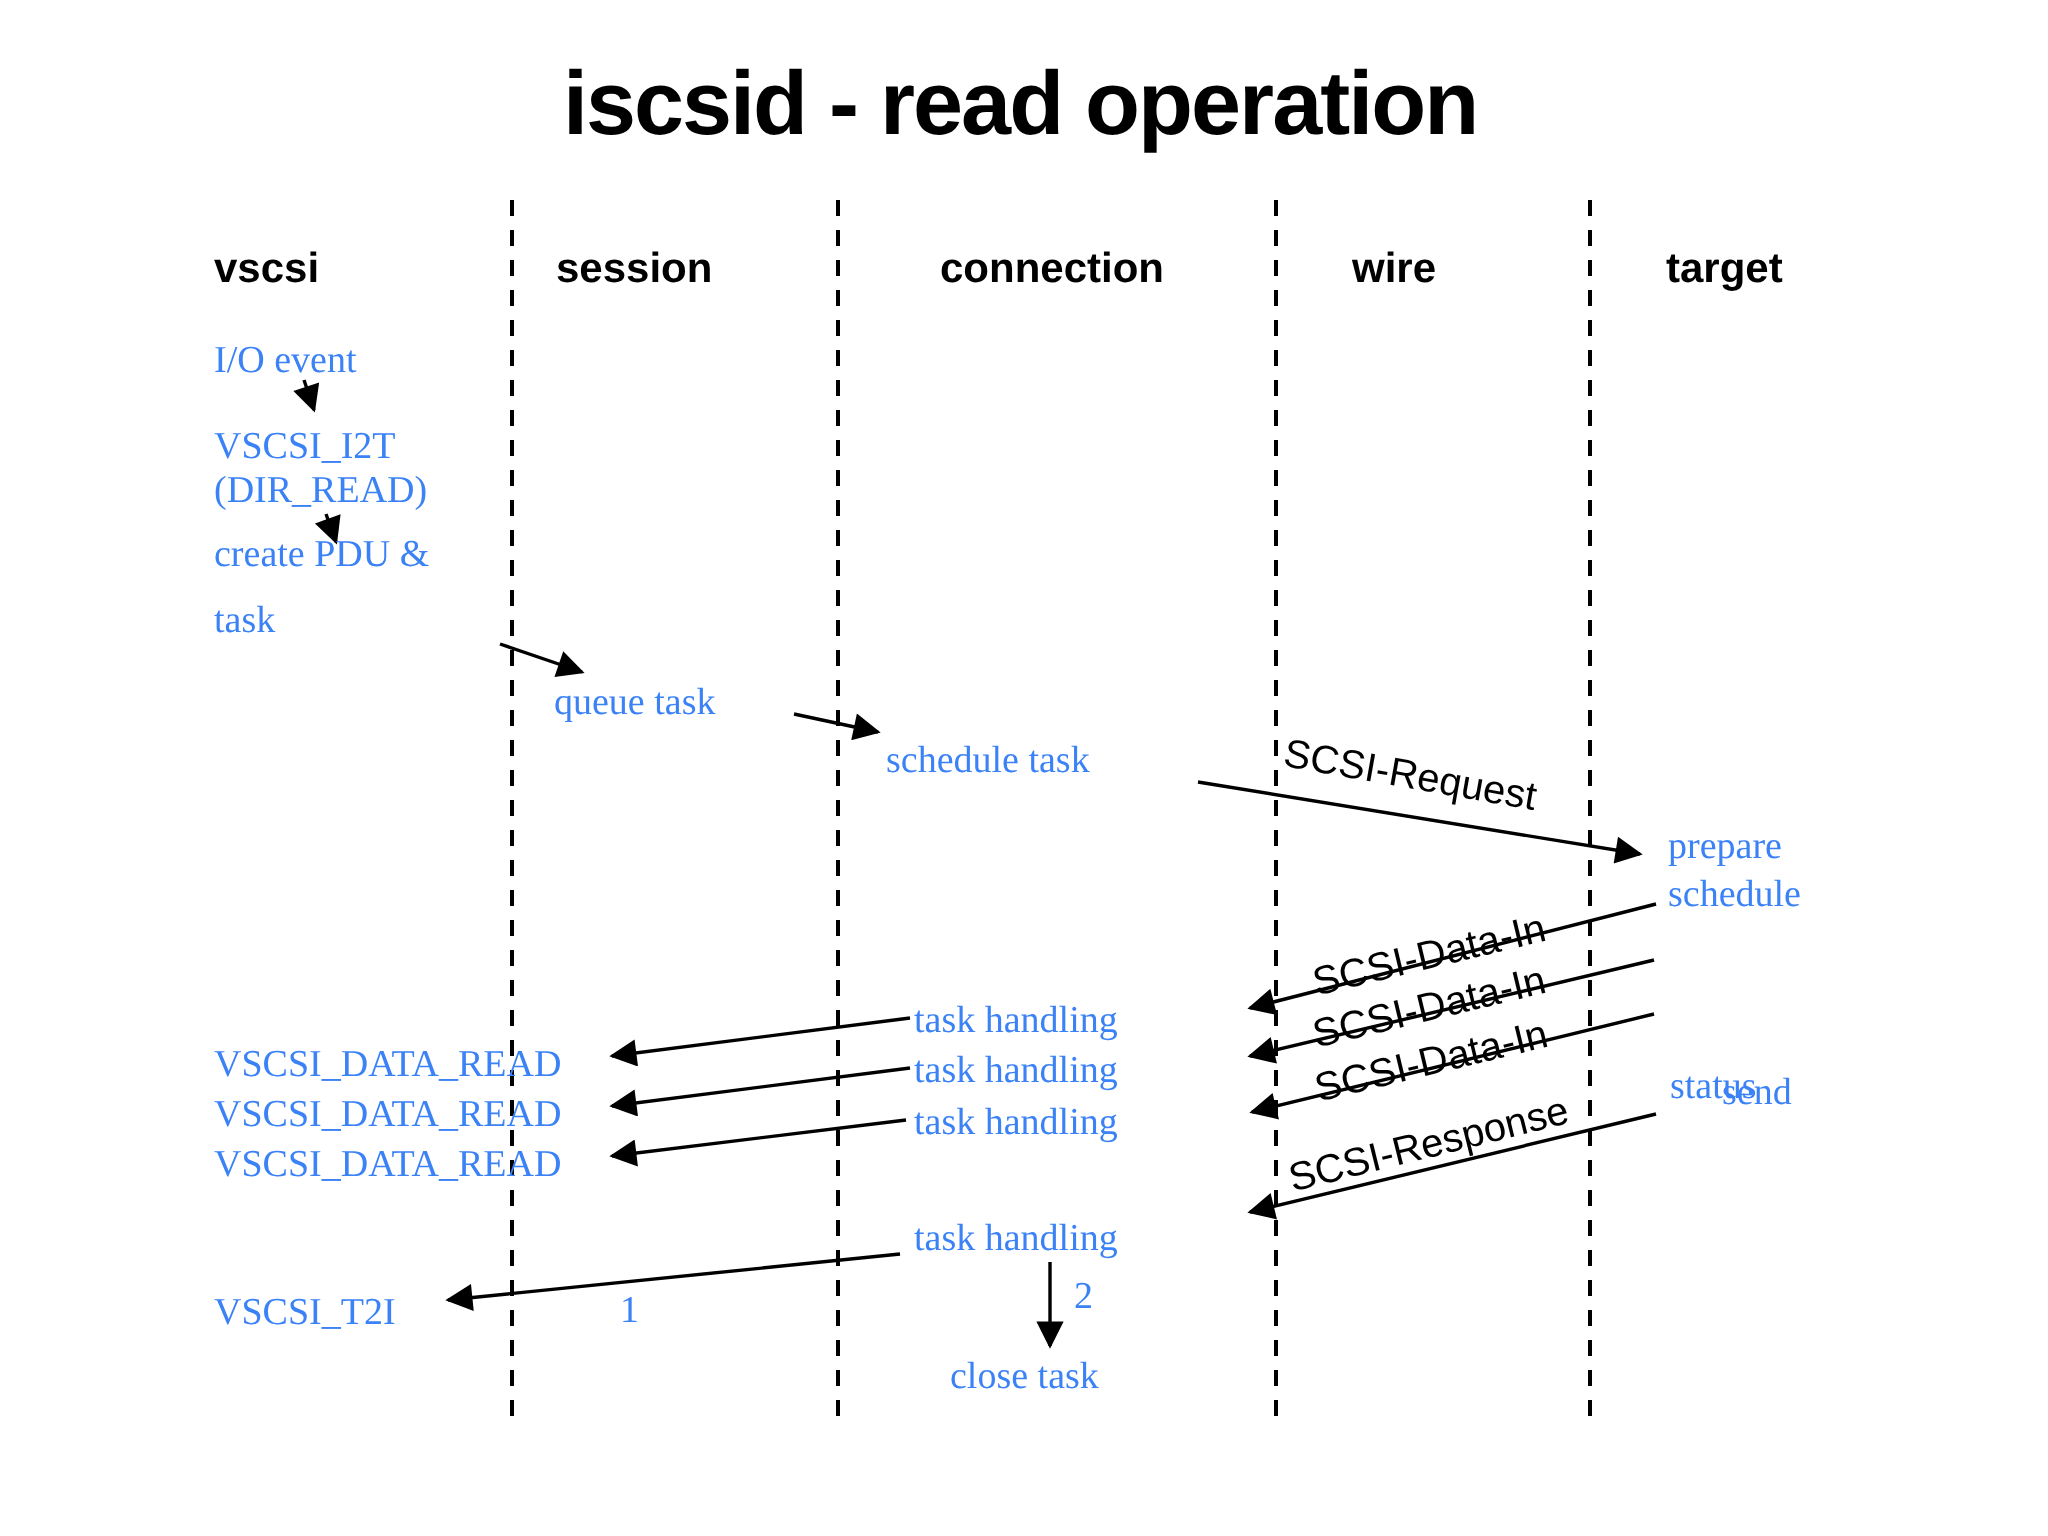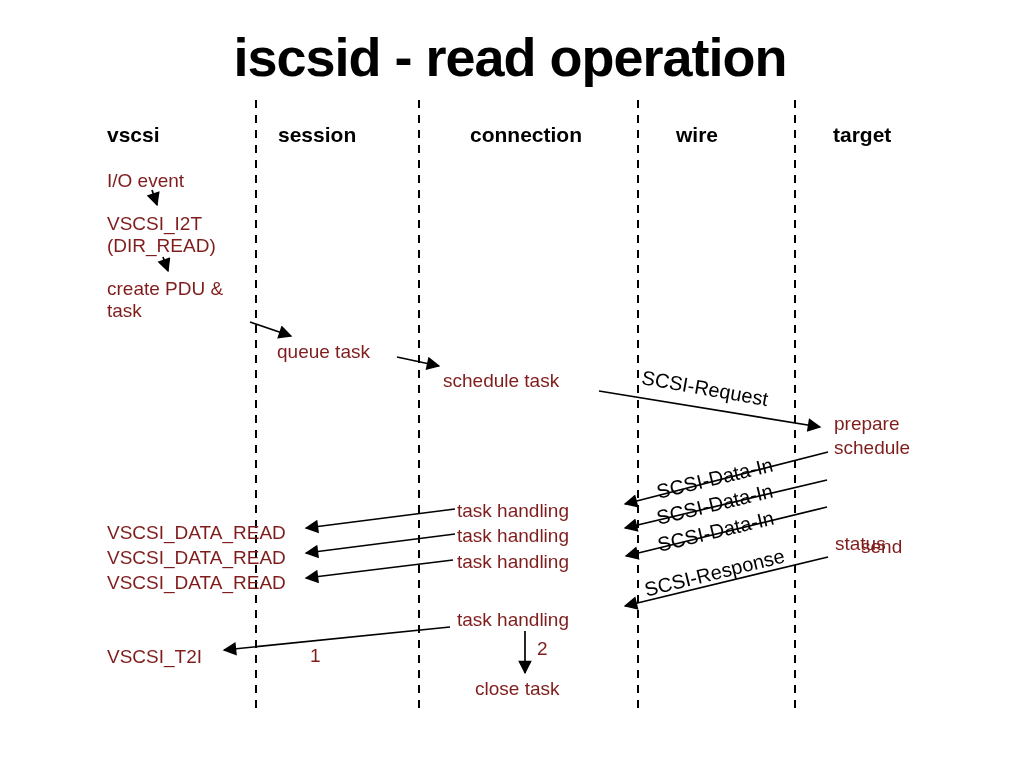--- a/index.html
+++ b/index.html
@@ -3,27 +3,27 @@
 <meta charset="utf-8">
 <style>
   html,body{margin:0;padding:0;}
   body{
     width:1024px;height:768px;position:relative;overflow:hidden;
     background:#ffffff;color:#000;
     font-family:"Liberation Sans","DejaVu Sans",sans-serif;
   }
   .title{
     position:absolute;left:0;top:26px;width:1020px;text-align:center;
-    font-size:54px;font-weight:bold;letter-spacing:-1px;color:#000;
+    font-size:45px;font-weight:bold;letter-spacing:-1px;color:#000;
   }
   .lane-header{
     position:absolute;top:123px;font-size:21px;font-weight:bold;white-space:nowrap;
   }
   .lbl{
-    position:absolute;font-size:19px;white-space:pre;line-height:23px;color:#7f1d1d;
+    position:absolute;font-size:19px;white-space:pre;line-height:23px;color:#3b82f6;font-family:Liberation Serif, serif;
   }
   .rot{
     position:absolute;font-size:20px;white-space:nowrap;transform-origin:left center;
   }
   svg.wires{position:absolute;left:0;top:0;}
   .num{font-size:19px;}
 </style>
 </head>
 <body>
 
@@ -63,21 +63,21 @@
 
 <div class="lane-header" style="left:107px">vscsi</div>
 <div class="lane-header" style="left:278px">session</div>
 <div class="lane-header" style="left:470px">connection</div>
 <div class="lane-header" style="left:676px">wire</div>
 <div class="lane-header" style="left:833px">target</div>
 
 <div class="lbl" style="left:107px;top:169px">I/O event</div>
 <div class="lbl" style="left:107px;top:212px">VSCSI_I2T</div>
 <div class="lbl" style="left:107px;top:234px">(DIR_READ)</div>
-<div class="lbl" style="left:107px;top:277px">create PDU &amp;</div>
+<div class="lbl" style="left:107px;top:266px">create PDU &amp;</div>
 <div class="lbl" style="left:107px;top:299px">task</div>
 
 <div class="lbl" style="left:277px;top:340px">queue task</div>
 <div class="lbl" style="left:443px;top:369px">schedule task</div>
 
 <div class="rot" style="left:642px;top:366px;transform:rotate(10deg)">SCSI-Request</div>
 
 <div class="lbl" style="left:834px;top:412px">prepare</div>
 <div class="lbl" style="left:834px;top:436px">schedule</div>
 

